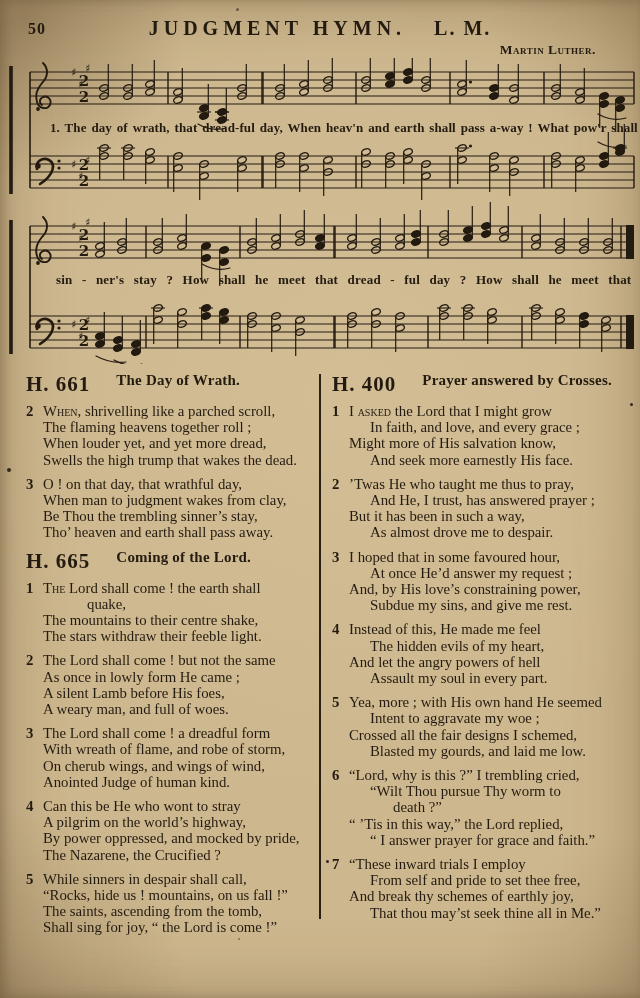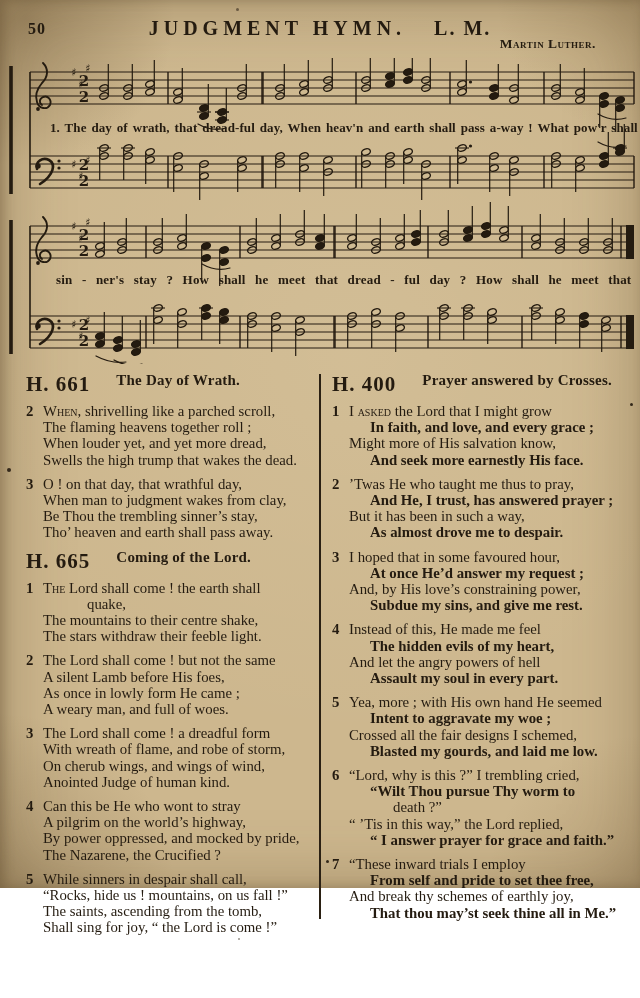--- a/index.html
+++ b/index.html
@@ -1,53 +1,53 @@
 <!DOCTYPE html>
 <html><head>
 <meta charset="utf-8">
 <style>
   html,body{margin:0;padding:0;}
   body{width:640px;height:998px;overflow:hidden;font-family:"Liberation Serif",serif;}
   #page{
-    position:relative;width:640px;height:888px;
+    position:relative;width:640px;height:998px;
     background:
       radial-gradient(circle at 4% 2%, rgba(94,72,40,.38), rgba(94,72,40,0) 14%),
       radial-gradient(circle at 98% 0%, rgba(120,95,55,.25), rgba(120,95,55,0) 12%),
       radial-gradient(circle at 0% 100%, rgba(100,78,45,.30), rgba(100,78,45,0) 16%),
       radial-gradient(circle at 100% 100%, rgba(110,85,50,.22), rgba(110,85,50,0) 14%),
       radial-gradient(circle at 55% 40%, rgba(255,244,215,.10), rgba(255,244,215,0) 60%),
       #cdb78e;
     box-shadow: inset 0 0 70px rgba(80,58,26,.35), inset 4px 0 12px rgba(60,42,18,.28);
     color:#241b10;
   }
   
   .pagenum{position:absolute;left:28px;top:20px;font-size:16px;font-weight:bold;letter-spacing:1px;}
   .title{position:absolute;left:0;right:0;top:17px;text-align:center;font-size:20px;font-weight:bold;letter-spacing:5px;white-space:nowrap;}
   .meter{letter-spacing:2px;margin-left:28px;}
-  .composer{position:absolute;right:44px;top:36px;font-size:13.5px;font-weight:bold;font-variant:small-caps;letter-spacing:.5px;}
+  .composer{position:absolute;right:44px;top:42px;font-size:13.5px;font-weight:bold;font-variant:small-caps;letter-spacing:.5px;}
   
   #music{position:absolute;left:0;top:58px;width:640px;height:306px;}
   #music svg{position:absolute;left:0;top:0;}
   .lyric{position:absolute;font-size:13px;font-weight:bold;white-space:nowrap;color:#241b10;}
   #lyric1{left:50px;top:62px;word-spacing:1.5px;letter-spacing:.1px;}
   #lyric2{left:56px;top:214px;word-spacing:6px;letter-spacing:.2px;}
   
   #textarea{position:absolute;left:0;top:370px;width:640px;}
   .coldiv{position:absolute;left:319px;top:4px;width:1.6px;height:545px;background:#2a2013;}
   .col{position:absolute;top:0;}
   #col-left{left:26px;width:292px;}
   #col-right{left:332px;width:296px;}
   .hymnhead{display:flex;align-items:flex-start;margin:2px 0 6px 0;}
   .hymnnum{font-size:21px;font-weight:bold;letter-spacing:1px;}
   .hymntitle{font-size:15px;font-weight:bold;margin-left:26px;letter-spacing:.2px;}
   .verse{display:flex;margin-bottom:8px;}
   .vnum{width:17px;flex:0 0 17px;font-weight:bold;font-size:14.8px;line-height:16.2px;}
   .vlines{flex:1;}
   .vline{font-size:14.8px;line-height:16.2px;white-space:nowrap;}
-  .i1{padding-left:21px;font-weight:bold;}
+  .i1{padding-left:21px;}
   .i2{padding-left:44px;}
   .sc{font-variant:small-caps;}
   .speck{position:absolute;border-radius:50%;background:#33281a;}
 </style>
 </head>
 <body>
 
 <div id="page">
   <div class="pagenum">50</div>
   <div class="title"><span>JUDGMENT HYMN.</span><span class="meter">L. M.</span></div>
@@ -451,22 +451,22 @@
             <div class="vline"><span class="sc">The</span> Lord shall come ! the earth shall</div>
             <div class="vline i2">quake,</div>
             <div class="vline">The mountains to their centre shake,</div>
             <div class="vline">The stars withdraw their feeble light.</div>
           </div>
         </div>
         <div class="verse">
           <div class="vnum">2</div>
           <div class="vlines">
             <div class="vline">The Lord shall come ! but not the same</div>
+            <div class="vline">As once in lowly form He came ;</div>
             <div class="vline">A silent Lamb before His foes,</div>
-            <div class="vline">As once in lowly form He came ;</div>
             <div class="vline">A weary man, and full of woes.</div>
           </div>
         </div>
         <div class="verse">
           <div class="vnum">3</div>
           <div class="vlines">
             <div class="vline">The Lord shall come ! a dreadful form</div>
             <div class="vline">With wreath of flame, and robe of storm,</div>
             <div class="vline">On cherub wings, and wings of wind,</div>
             <div class="vline">Anointed Judge of human kind.</div>

